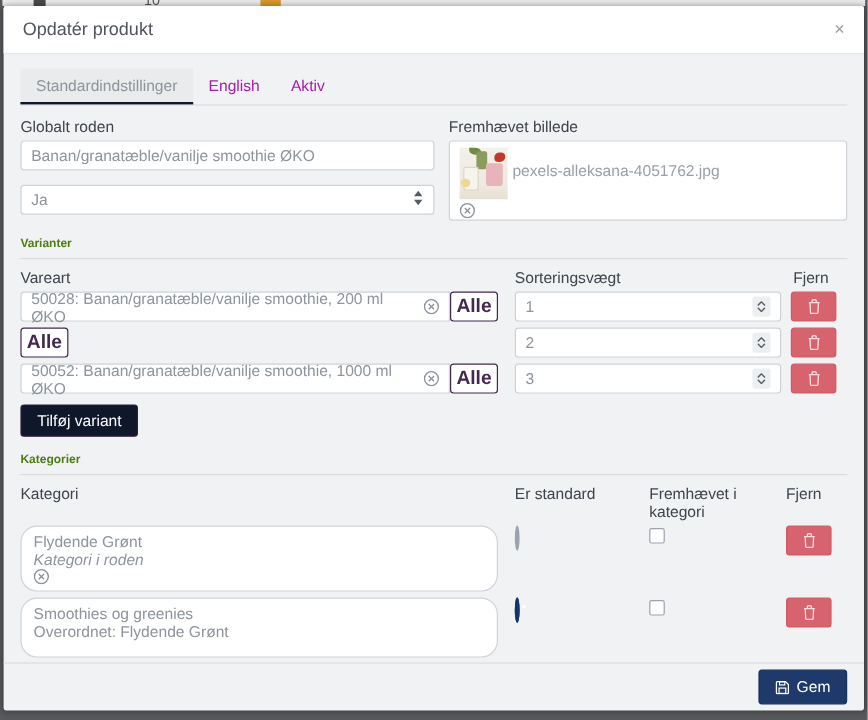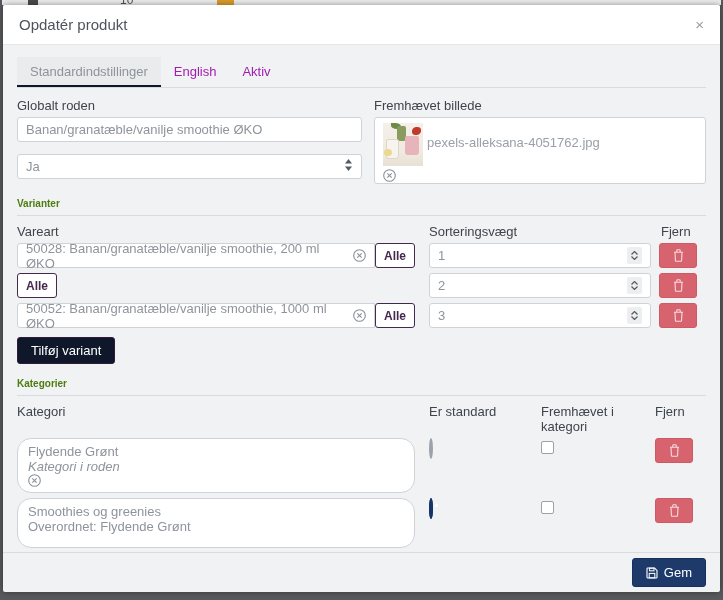--- a/index.html
+++ b/index.html
@@ -92,21 +92,21 @@
   .var-labels .l-name { flex:0 0 412px; }
   .var-labels .l-sort { flex:0 0 224px; }
   .var-labels .l-del  { margin-left:8px; }
 
   .variant-row { display:flex; align-items:center; margin-bottom:5px; }
   .variant-group { flex:0 0 398px; display:flex; }
   .variant-group .fake-input { border-radius:3px 0 0 3px; }
   .alle-btn {
     flex:0 0 40px; height:25px; margin-left:0;
     background:#fff; border:1.5px solid #43294d; border-radius:3px;
-    color:#43294d; font-size:12px; font-weight:bold; cursor:pointer;
+    color:#43294d; font-size:16px; font-weight:bold; cursor:pointer;
     font-family:"Liberation Sans","DejaVu Sans",sans-serif;
   }
   .sort-input { flex:0 0 222px; margin-left:14px; justify-content:space-between; }
   .spinner {
     width:15px; height:17px; background:#eceef0; border-radius:2px;
     display:flex; flex-direction:column; align-items:center; justify-content:center; gap:1px;
     cursor:pointer;
   }
   .spinner svg { display:block; }
 

